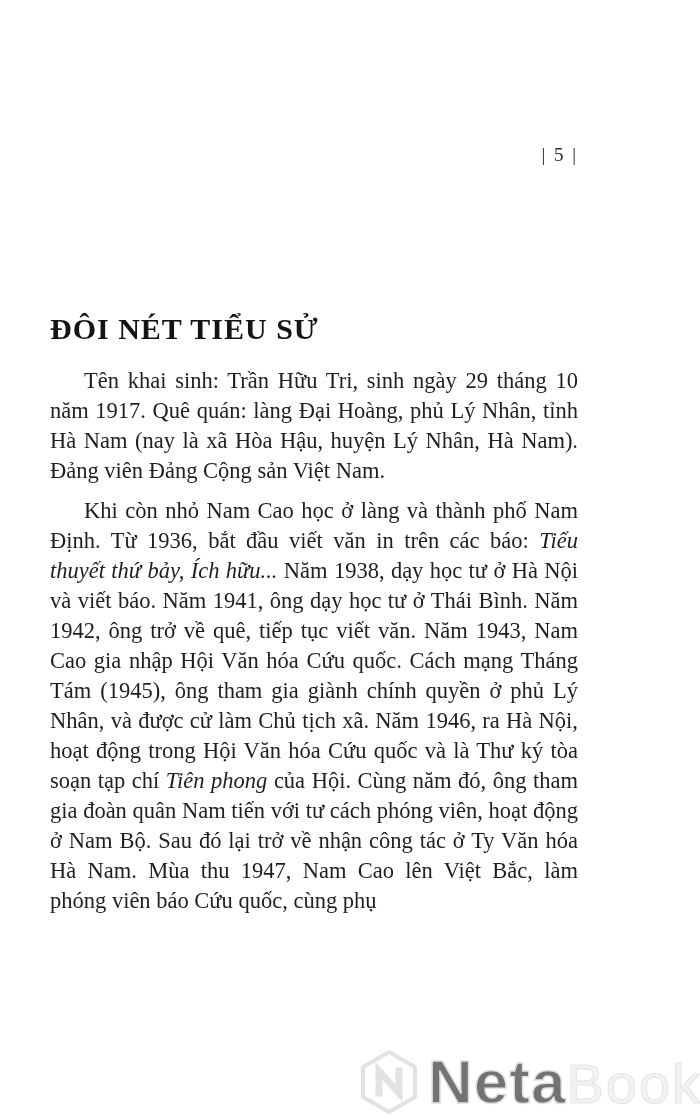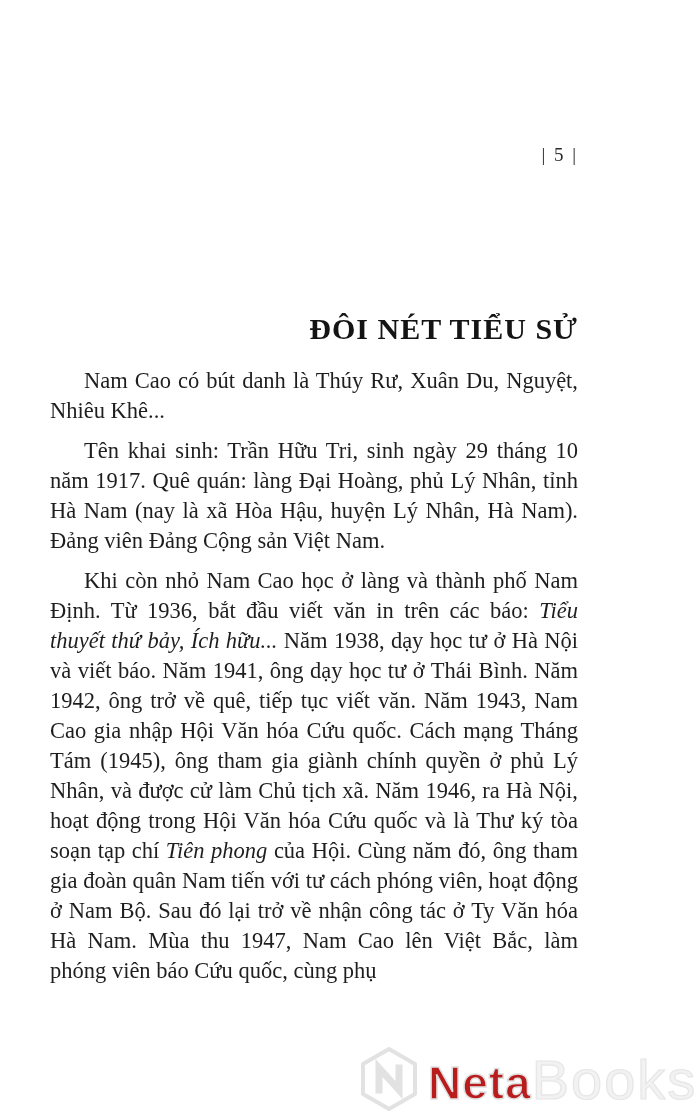--- a/index.html
+++ b/index.html
@@ -20,21 +20,21 @@
     text-align: right;
     font-size: 19px;
     letter-spacing: 2px;
     color: #2a2a2a;
   }
   .page-title {
     position: absolute;
     top: 292px;
     left: 50px;
     width: 528px;
-    text-align: right;
+    text-align: left;
     font-size: 30px;
     font-weight: bold;
     letter-spacing: 1px;
     color: #141414;
     white-space: nowrap;
   }
   .body-text {
     position: absolute;
     top: 366px;
     left: 50px;
@@ -62,23 +62,23 @@
   }
   .wm-logo { display: block; }
   .wm-text {
     font-family: "Liberation Sans", "DejaVu Sans", sans-serif;
     white-space: nowrap;
     margin-left: 8px;
     display: flex;
     align-items: baseline;
   }
   .wm-neta {
-    font-size: 46px;
+    font-size: 62px;
     font-weight: bold;
-    color: #b91c1c;
+    color: #737373;
     -webkit-text-stroke: 1.5px #e0e0e0;
     letter-spacing: 1px;
   }
   .wm-books {
     font-size: 56px;
     font-weight: normal;
     color: #f2f2f2;
     -webkit-text-stroke: 1.2px #e6e6e6;
     letter-spacing: 2px;
   }
@@ -91,21 +91,20 @@
   }
 </style>
 </head>
 <body>
 
 <div class="page-number">| 5 |</div>
 
 <h1 class="page-title">ĐÔI NÉT TIỂU SỬ</h1>
 
 <div class="body-text">
-  <p><span>Nam Cao có bút danh là Thúy Rư, Xuân Du, Nguyệt, Nhiêu Khê...</span></p>
   <p><span>Tên khai sinh: Trần Hữu Tri, sinh ngày 29 tháng 10 năm 1917. Quê quán: làng Đại Hoàng, phủ Lý Nhân, tỉnh Hà Nam (nay là xã Hòa Hậu, huyện Lý Nhân, Hà Nam). Đảng viên Đảng Cộng sản Việt Nam.</span></p>
   <p><span>Khi còn nhỏ Nam Cao học ở làng và thành phố Nam Định. Từ 1936, bắt đầu viết văn in trên các báo: </span><span class="italic">Tiểu thuyết thứ bảy, Ích hữu...</span><span> Năm 1938, dạy học tư ở Hà Nội và viết báo. Năm 1941, ông dạy học tư ở Thái Bình. Năm 1942, ông trở về quê, tiếp tục viết văn. Năm 1943, Nam Cao gia nhập Hội Văn hóa Cứu quốc. Cách mạng Tháng Tám (1945), ông tham gia giành chính quyền ở phủ Lý Nhân, và được cử làm Chủ tịch xã. Năm 1946, ra Hà Nội, hoạt động trong Hội Văn hóa Cứu quốc và là Thư ký tòa soạn tạp chí </span><span class="italic">Tiên phong</span><span> của Hội. Cùng năm đó, ông tham gia đoàn quân Nam tiến với tư cách phóng viên, hoạt động ở Nam Bộ. Sau đó lại trở về nhận công tác ở Ty Văn hóa Hà Nam. Mùa thu 1947, Nam Cao lên Việt Bắc, làm phóng viên báo Cứu quốc, cùng phụ</span></p>
 </div>
 
 <div class="watermark">
   <svg class="wm-logo" width="62" height="66" viewBox="0 0 62 66" aria-hidden="true">
     <polygon points="31,3 57,18 57,48 31,63 5,48 5,18" fill="none" stroke="#e2e2e2" stroke-width="4" stroke-linejoin="round"></polygon>
     <path d="M21 44 L21 22 L41 44 L41 22" fill="none" stroke="#e2e2e2" stroke-width="7" stroke-linecap="square"></path>
   </svg>
   <div class="wm-text">

